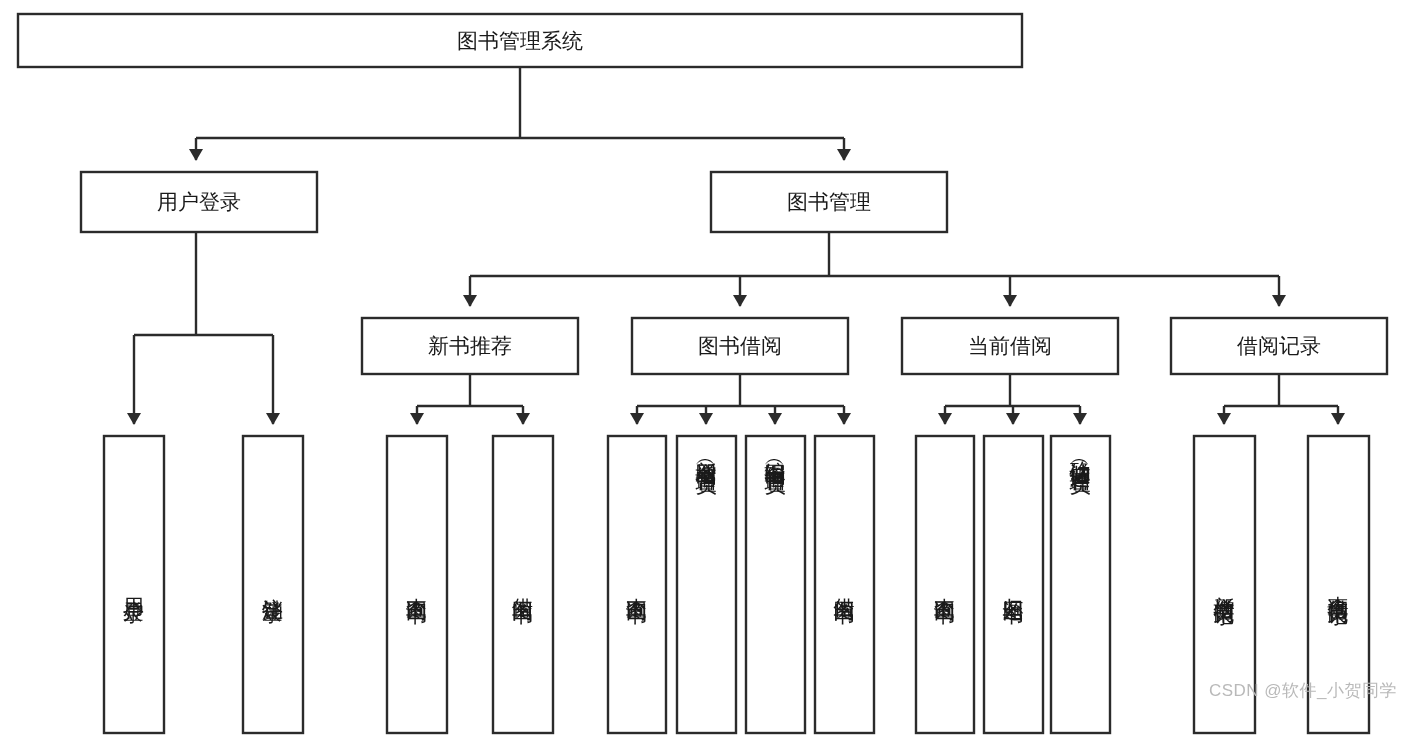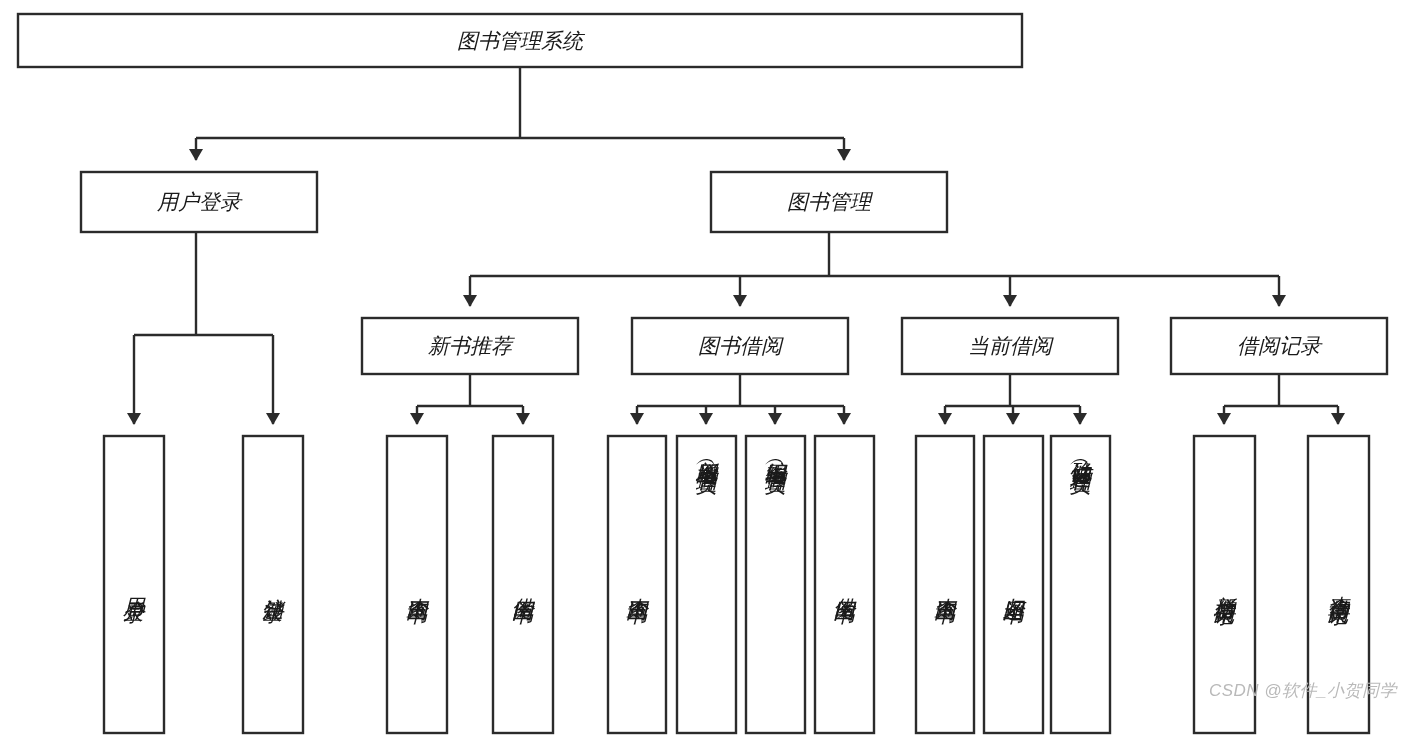--- a/index.html
+++ b/index.html
@@ -12,21 +12,20 @@
     width: 1405px;
     height: 747px;
     font-family: "Liberation Sans", "DejaVu Sans", sans-serif;
     overflow: hidden;
   }
   #diagram-root {
     position: relative;
     width: 1405px;
     height: 706px;
     background: #ffffff;
-    font-style: italic;
   }
   svg#tree-svg {
     position: absolute;
     left: 0;
     top: 0;
     width: 1405px;
     height: 747px;
     display: block;
   }
   .node-rect {

